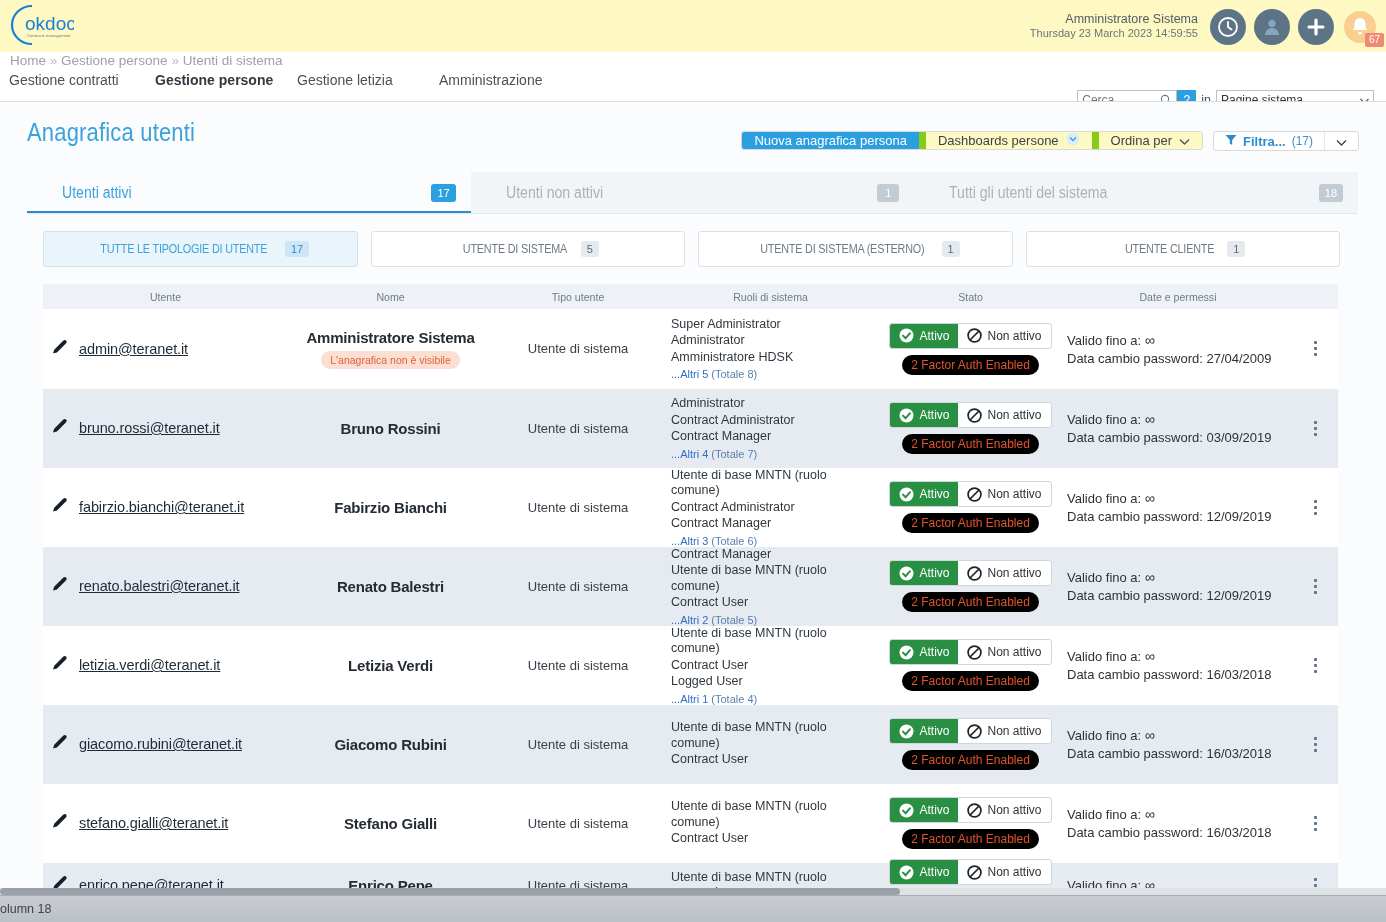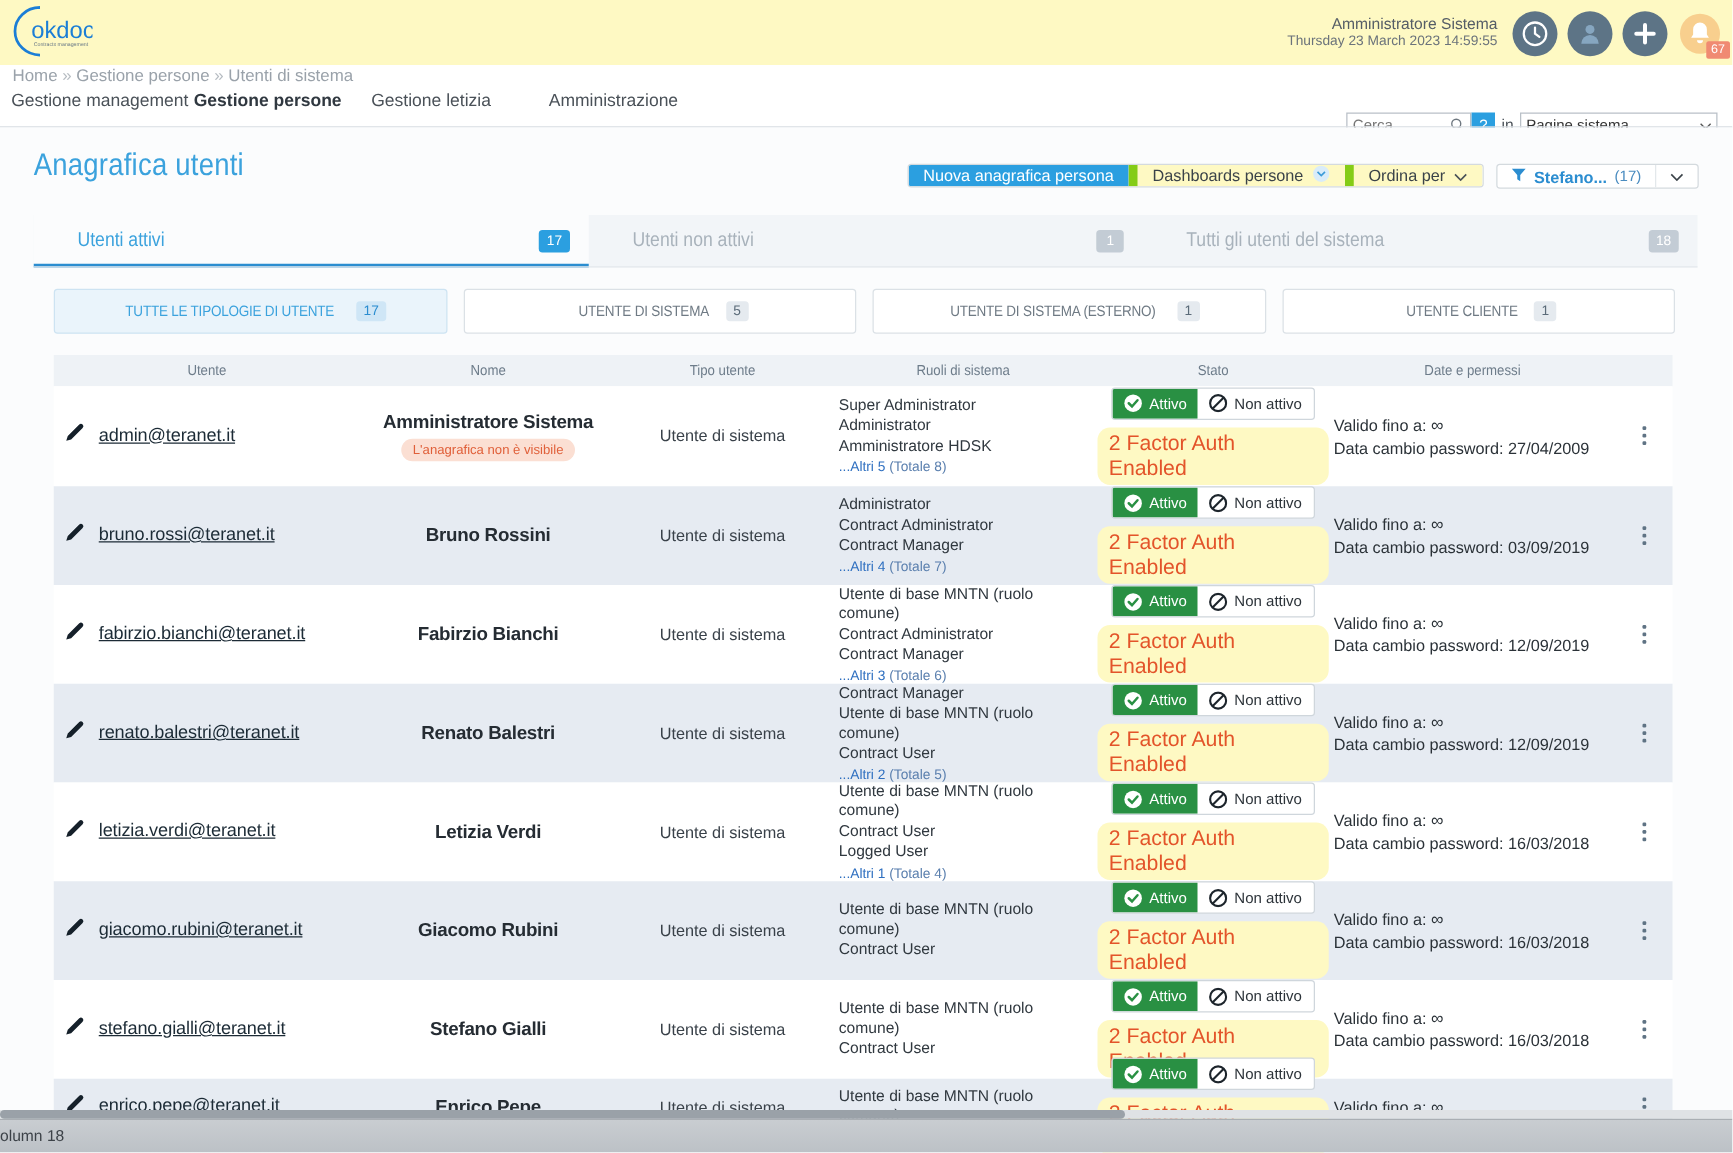--- a/index.html
+++ b/index.html
@@ -126,21 +126,21 @@
   .cell-roles { width: 215px; display: flex; flex-direction: column; gap: 1px; padding-left: 8px; }
   .role { font-size: 12.5px; color: #30383f; line-height: 15.5px; }
   .more { font-size: 11px; color: #2e6fc0; cursor: pointer; margin-top: 2px;
      font-family: "Liberation Sans Narrow", "Liberation Sans", sans-serif; }
   .more .tot { color: #5a7fae; }
   .cell-state { width: 185px; display: flex; flex-direction: column; align-items: center; gap: 6px; }
   .toggle { display: flex; border: 1px solid #cfd6dc; border-radius: 3px; overflow: hidden; height: 26px; background: #fff; cursor: pointer; }
   .seg { display: flex; align-items: center; gap: 5px; padding: 0 9px; font-size: 12px; }
   .seg.on { background: #299043; color: #fff; }
   .seg.off { color: #2c3339; }
-  .tfa { font-size: 17px; color: #e3542a; background: #fef9c3; border-radius: 10px; padding: 3px 9px; }
+  .tfa { font-size: 12px; color: #e3542a; background: #000000; border-radius: 10px; padding: 3px 9px; }
   .cell-dates { width: 230px; display: flex; flex-direction: column; gap: 3px; padding-left: 4px; }
   .dline { font-size: 13px; color: #2b3238; }
   .inf { font-size: 14px; }
   .cell-menu { width: 45px; display: flex; align-items: center; justify-content: center; cursor: pointer; }
   .dots { display: flex; flex-direction: column; gap: 3px; }
   .dots span { width: 3px; height: 3px; background: #5f7384; border-radius: 1px; display: block; }
 
   
   .statusbar { position: absolute; left: 0; bottom: 0; width: 1386px; height: 27px;
      background: linear-gradient(#c9cdd1, #bcc1c6); border-top: 1px solid #a9aeb3; }
@@ -200,21 +200,21 @@
   <div class="breadcrumb">
     <span>Home</span>
     <span class="sep">»</span>
     <span>Gestione persone</span>
     <span class="sep">»</span>
     <span>Utenti di sistema</span>
   </div>
 
   <div class="navbar">
     <div class="nav-items">
-      <div class="nav-item n1">Gestione management</div>
+      <div class="nav-item n1">Gestione contratti</div>
       <div class="nav-item n2">Gestione persone</div>
       <div class="nav-item n3">Gestione letizia</div>
       <div class="nav-item n4">Amministrazione</div>
     </div>
 
     <div class="search-wrap">
       <div class="search-box">
         <input type="text" placeholder="Cerca ..." style="">
         <span class="mag">
           <svg width="12" height="12" viewBox="0 0 12 12">
@@ -262,21 +262,21 @@
           </span>
         </div>
       </div>
       <div class="filter-group">
         <div class="filter-main">
           <span>
             <svg width="12" height="12" viewBox="0 0 12 12">
                 <path d="M0.5 1 H11.5 L7.2 6 V11 L4.8 9.4 V6 z" fill="#2b8dd0"></path>
               </svg>
           </span>
-          <span>Stefano...</span>
+          <span>Filtra...</span>
           <span class="cnt">(17)</span>
         </div>
         <div class="filter-caret">
           <span>
             <svg width="11" height="7" viewBox="0 0 11 7">
                 <path d="M1 1.5 L5.5 6 L10 1.5" fill="none" stroke="#3b4349" stroke-width="1.3"></path>
               </svg>
           </span>
         </div>
       </div>

